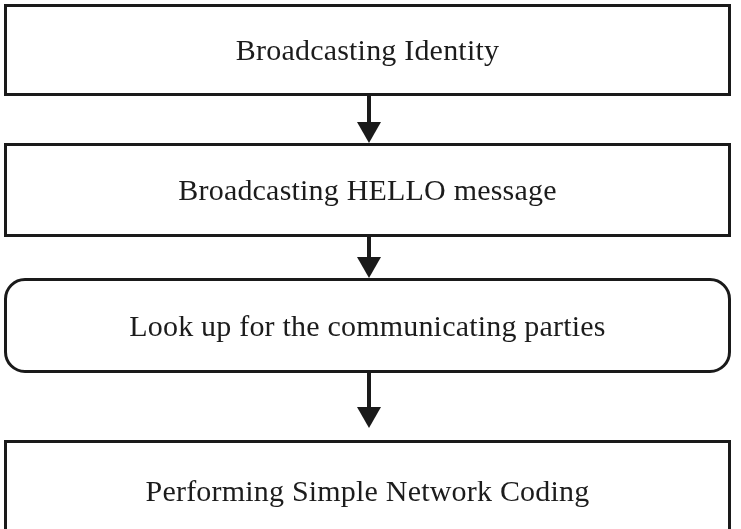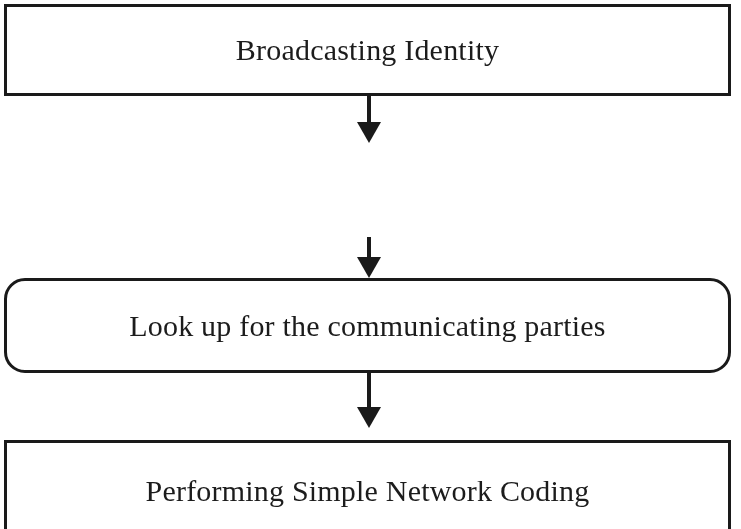--- a/index.html
+++ b/index.html
@@ -69,20 +69,23 @@
 
   <div class="flow-box box-1">
     <span class="label">Broadcasting Identity</span>
   </div>
 
   <div class="arrow arrow-1">
     <div class="shaft"></div>
     <div class="head"></div>
   </div>
 
+  <div class="flow-box box-2">
+    <span class="label">Broadcasting HELLO message</span>
+  </div>
 
   <div class="arrow arrow-2">
     <div class="shaft"></div>
     <div class="head"></div>
   </div>
 
   <div class="flow-box box-3">
     <span class="label">Look up for the communicating parties</span>
   </div>
 

